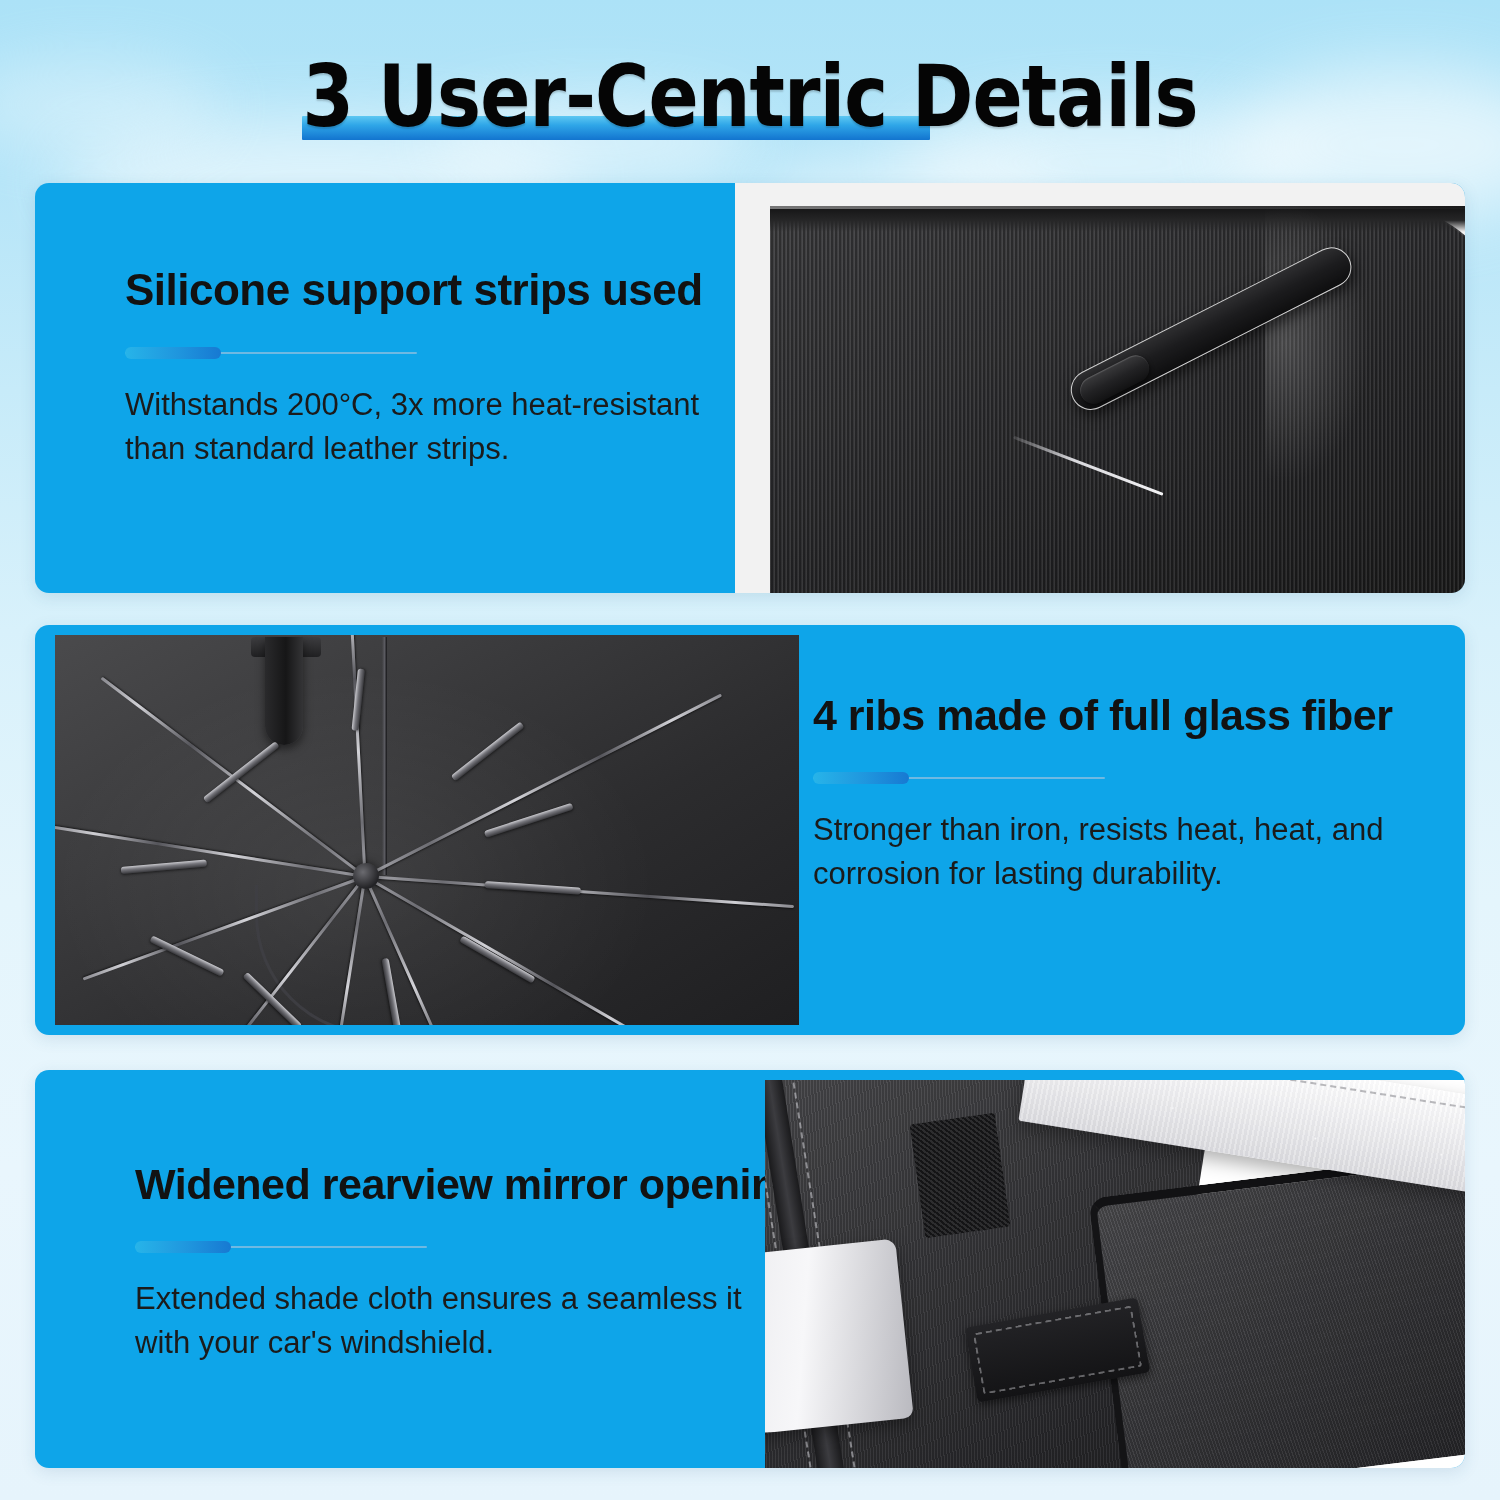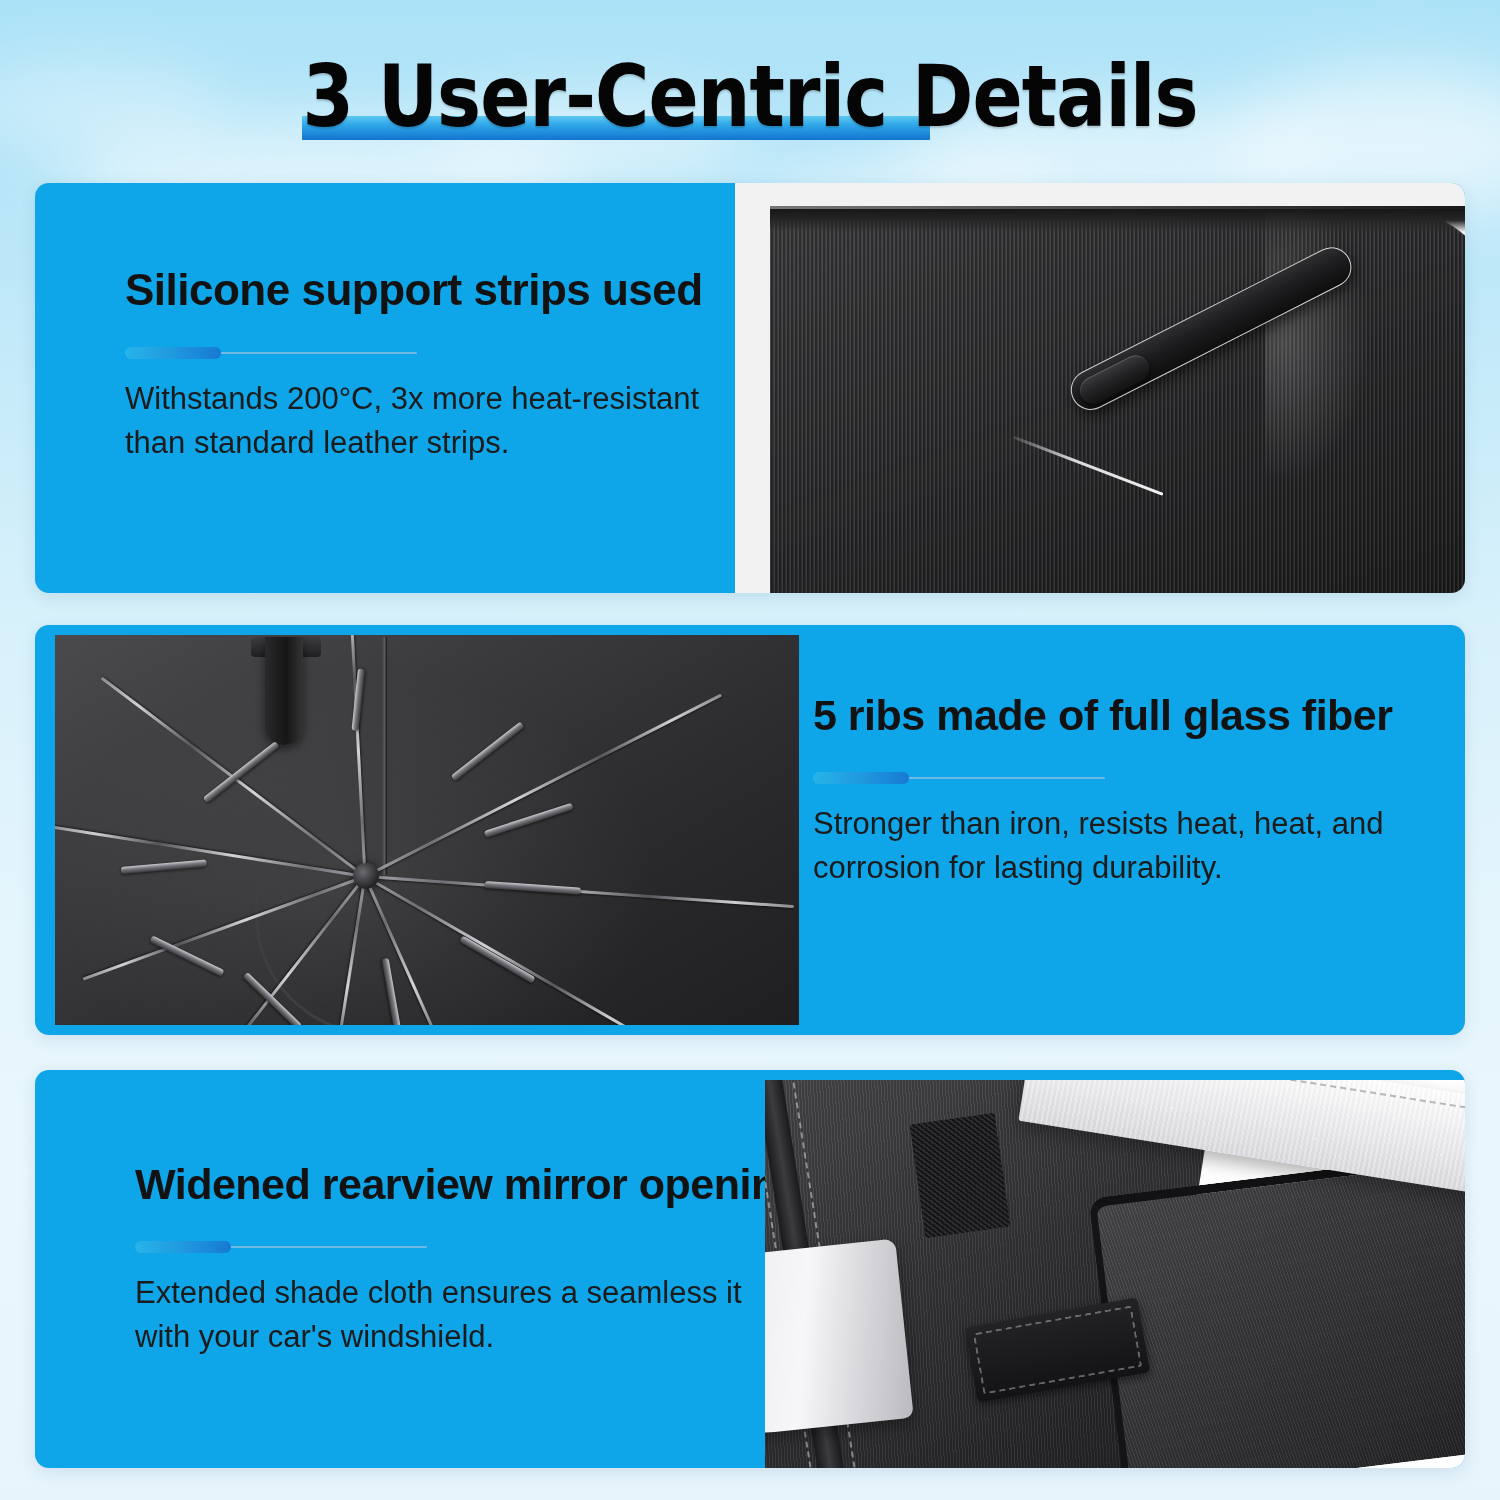--- a/index.html
+++ b/index.html
@@ -84,21 +84,21 @@
     position:absolute; left:0; top:5px; width:292px; height:2px;
     background:#6fb9e2; border-radius:2px;
   }
   .divider .thick{
     position:absolute; left:0; top:0; width:96px; height:12px;
     background:linear-gradient(90deg,#27b4e9 0%,#1f96de 55%,#1779d2 100%);
     border-radius:6px;
   }
 
   .card-desc{
-    margin-top:18px;
+    margin-top:24px;
     font-family:"Liberation Sans", sans-serif;
     font-size:31px;
     line-height:1.42;
     color:#1b1b1b;
   }
 
   
   .photo{ position:absolute; overflow:hidden; }
 
   
@@ -354,21 +354,21 @@
     <div class="joint" style="left:406px;top:300px;width:84px;transform:rotate(30deg);"></div>
     <div class="joint" style="left:430px;top:246px;width:96px;transform:rotate(4deg);"></div>
     <div class="joint" style="left:430px;top:196px;width:92px;transform:rotate(-18deg);"></div>
     <div class="joint" style="left:398px;top:140px;width:88px;transform:rotate(-38deg);"></div>
     <div class="joint" style="left:300px;top:92px;width:62px;transform:rotate(-84deg);"></div>
 
     <div class="hub"></div>
   </div>
 
   <div class="text-col c2-text">
-    <div class="card-title">5 ribs made of full glass fiber</div>
+    <div class="card-title">4 ribs made of full glass fiber</div>
     <div class="divider">
       <div class="thin"></div>
       <div class="thick"></div>
     </div>
     <div class="card-desc">Stronger than iron, resists heat, heat, and corrosion for lasting durability.</div>
   </div>
 </div>
 
 <div class="card" id="card-3">
 

